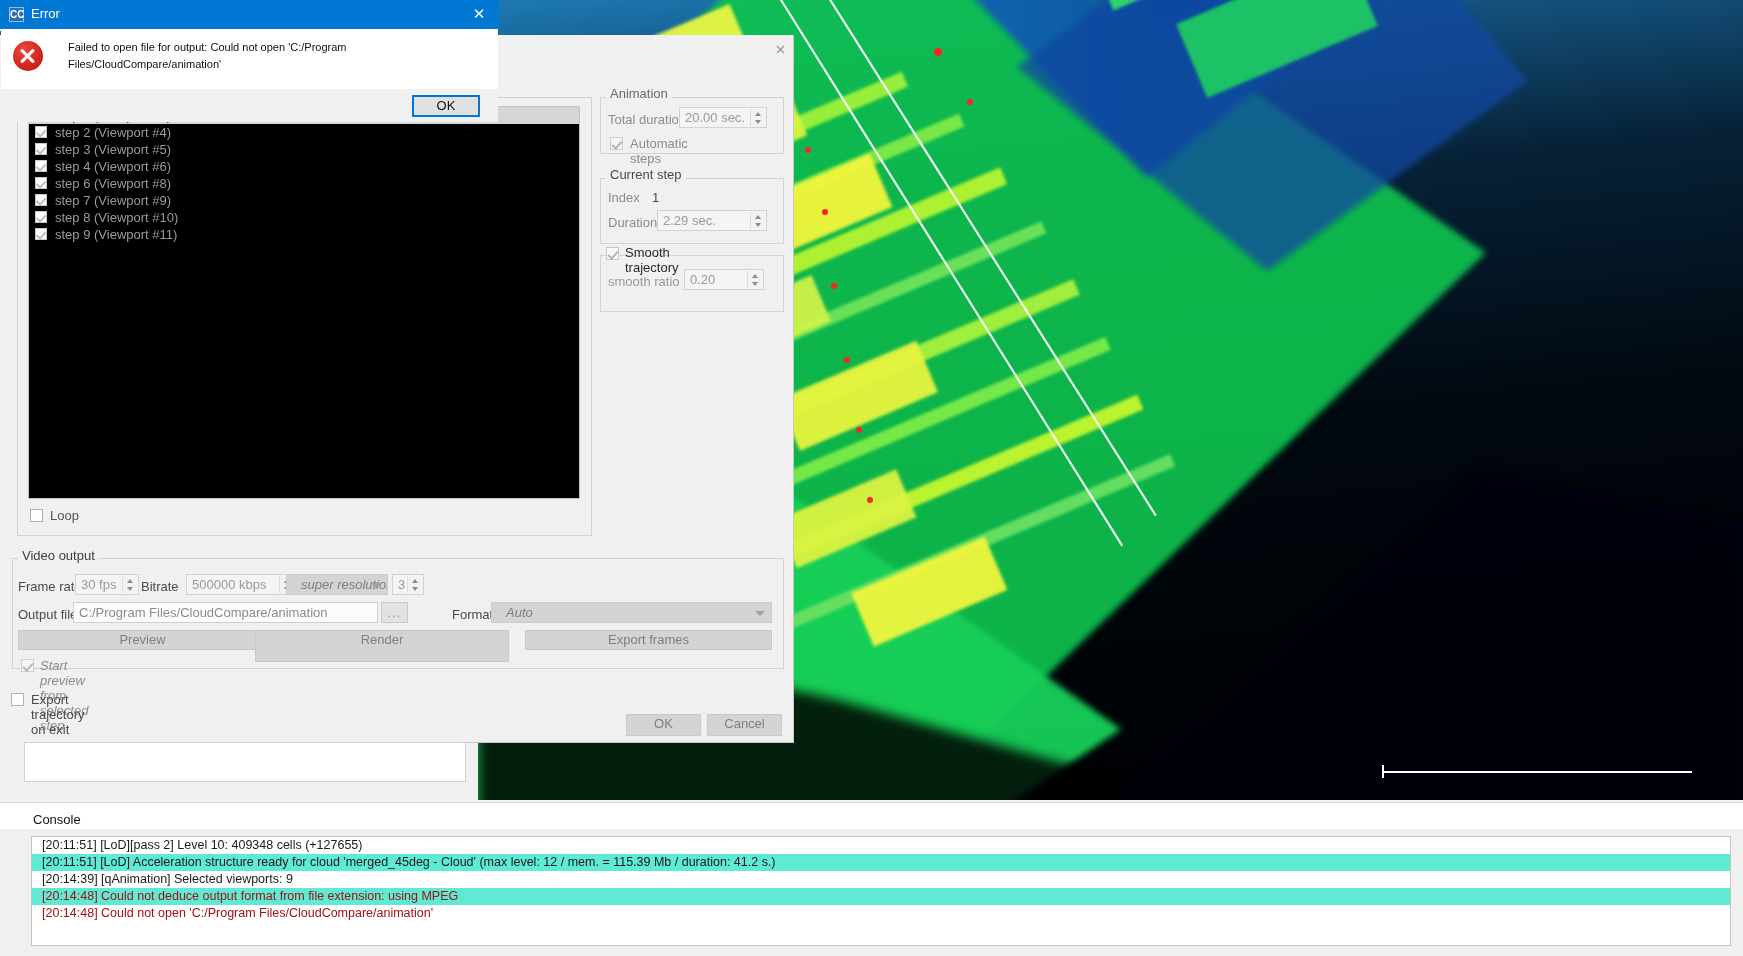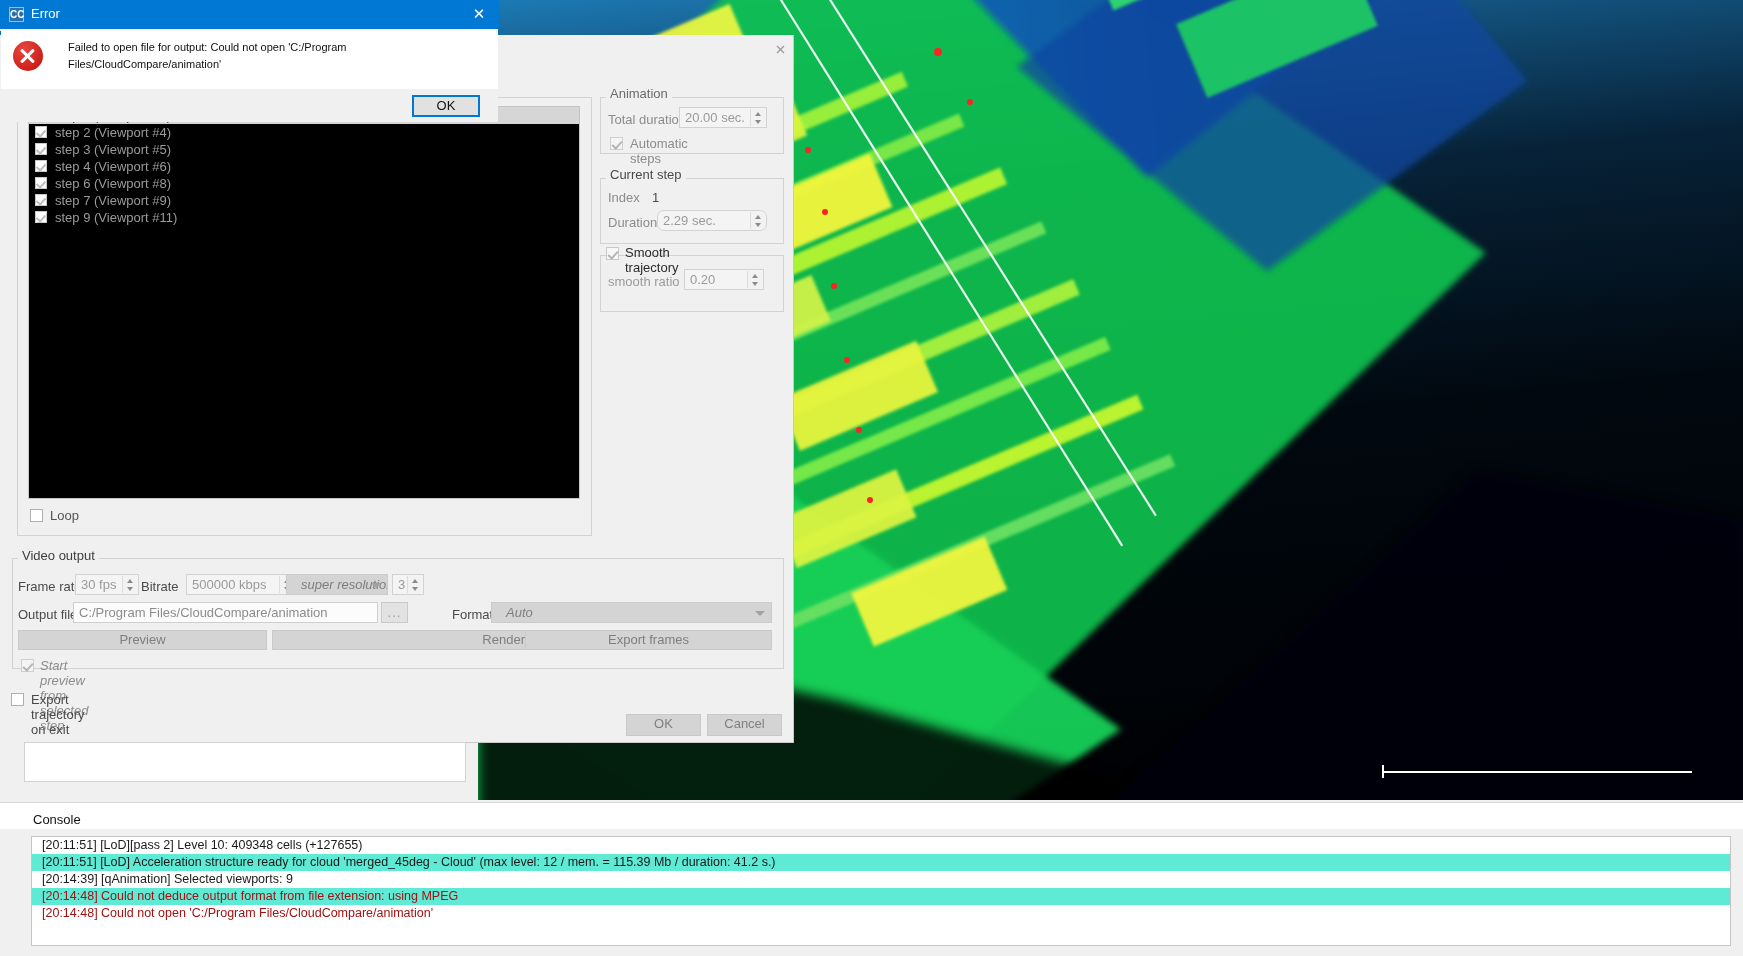--- a/index.html
+++ b/index.html
@@ -67,21 +67,21 @@
   #autodur-box{position:absolute;left:0;top:1px;width:13px;height:13px;border:1px solid #cfcfcf;background:#f4f4f4;box-sizing:border-box;}
   #autodur-box:after{content:"";position:absolute;left:3px;top:1px;width:4px;height:8px;border:solid #b5b5b5;border-width:0 2px 2px 0;transform:rotate(42deg);}
   #autodur-label{position:absolute;left:20px;top:0;color:#8c8c8c;font-size:13px;}
 
   
   #gb-curstep{left:600px;top:178px;width:182px;height:64px;}
   #gb-curstep-label{left:606px;top:167px;color:#4a4a4a;}
   #lbl-index{left:608px;top:190px;color:#8c8c8c;}
   #val-index{left:652px;top:190px;color:#4a4a4a;}
   #lbl-duration{left:608px;top:215px;color:#8c8c8c;}
-  #fld-duration{left:657px;top:210px;width:110px;height:21px;border-radius:7px;}
+  #fld-duration{left:657px;top:210px;width:110px;height:21px;}
 
   
   #gb-smooth{left:600px;top:255px;width:182px;height:55px;}
   #smooth-head{left:606px;top:245px;background:#f0f0f0;padding:0 3px;}
   #smooth-box{position:absolute;left:0;top:2px;width:13px;height:13px;border:1px solid #c9c9c9;background:#f7f7f7;box-sizing:border-box;}
   #smooth-box:after{content:"";position:absolute;left:3px;top:1px;width:4px;height:8px;border:solid #b5b5b5;border-width:0 2px 2px 0;transform:rotate(42deg);}
   #smooth-label{position:absolute;left:19px;top:0px;font-size:13px;color:#2b2b2b;}
   #lbl-smooth-ratio{left:608px;top:274px;color:#9b9b9b;}
   #fld-smooth-ratio{left:684px;top:269px;width:80px;height:21px;}
 
@@ -93,21 +93,21 @@
   #lbl-bitrate{left:141px;top:579px;color:#4a4a4a;}
   #fld-bitrate{left:186px;top:574px;width:110px;height:21px;}
   #sel-superres{left:286px;top:574px;width:102px;height:21px;}
   #fld-superres-n{left:392px;top:574px;width:32px;height:21px;}
   #lbl-outputfile{left:18px;top:607px;color:#4a4a4a;}
   #fld-outputfile{left:73px;top:602px;width:305px;height:21px;}
   #btn-browse{left:381px;top:602px;width:27px;height:21px;}
   #lbl-format{left:452px;top:607px;color:#4a4a4a;}
   #sel-format{left:491px;top:602px;width:281px;height:21px;}
   #btn-preview{left:18px;top:630px;width:249px;height:20px;}
-  #btn-render{left:272px;top:630px;width:254px;height:20px;text-align:right;}
+  #btn-render{left:255px;top:630px;width:254px;height:32px;}
   #btn-exportframes{left:525px;top:630px;width:247px;height:20px;}
   #startprev-wrap{left:21px;top:658px;}
   #startprev-box{position:absolute;left:0;top:1px;width:13px;height:13px;border:1px solid #cfcfcf;background:#f4f4f4;box-sizing:border-box;}
   #startprev-box:after{content:"";position:absolute;left:3px;top:1px;width:4px;height:8px;border:solid #b5b5b5;border-width:0 2px 2px 0;transform:rotate(42deg);}
   #startprev-label{position:absolute;left:19px;top:0;color:#8c8c8c;font-size:13px;font-style:italic;}
 
   #exptraj-wrap{left:11px;top:692px;}
   #exptraj-box{position:absolute;left:0;top:1px;width:13px;height:13px;border:1px solid #b0b0b0;background:#ffffff;box-sizing:border-box;}
   #exptraj-label{position:absolute;left:20px;top:0;color:#4a4a4a;font-size:13px;}
 
@@ -346,20 +346,21 @@
 
 <div id="gb-steps" class="groupbox"></div>
 <div id="gb-steps-label" class="grouplabel abs">Animation steps</div>
 <div id="steps-list">
     <div class="step-row selected"><span class="step-cb checked"></span><span>step 1 (Viewport #3)</span></div>
     <div class="step-row"><span class="step-cb checked"></span><span>step 2 (Viewport #4)</span></div>
     <div class="step-row"><span class="step-cb checked"></span><span>step 3 (Viewport #5)</span></div>
     <div class="step-row"><span class="step-cb checked"></span><span>step 4 (Viewport #6)</span></div>
     <div class="step-row"><span class="step-cb checked"></span><span>step 6 (Viewport #8)</span></div>
     <div class="step-row"><span class="step-cb checked"></span><span>step 7 (Viewport #9)</span></div>
+    <div class="step-row"><span class="step-cb checked"></span><span>step 8 (Viewport #10)</span></div>
     <div class="step-row"><span class="step-cb checked"></span><span>step 9 (Viewport #11)</span></div>
   </div>
 
 <div id="loop-wrap" class="abs">
   <div id="loop-box"></div>
   <div id="loop-label">Loop</div>
 </div>
 
 <div id="gb-anim" class="groupbox"></div>
 <div id="gb-anim-label" class="grouplabel abs">Animation</div>

